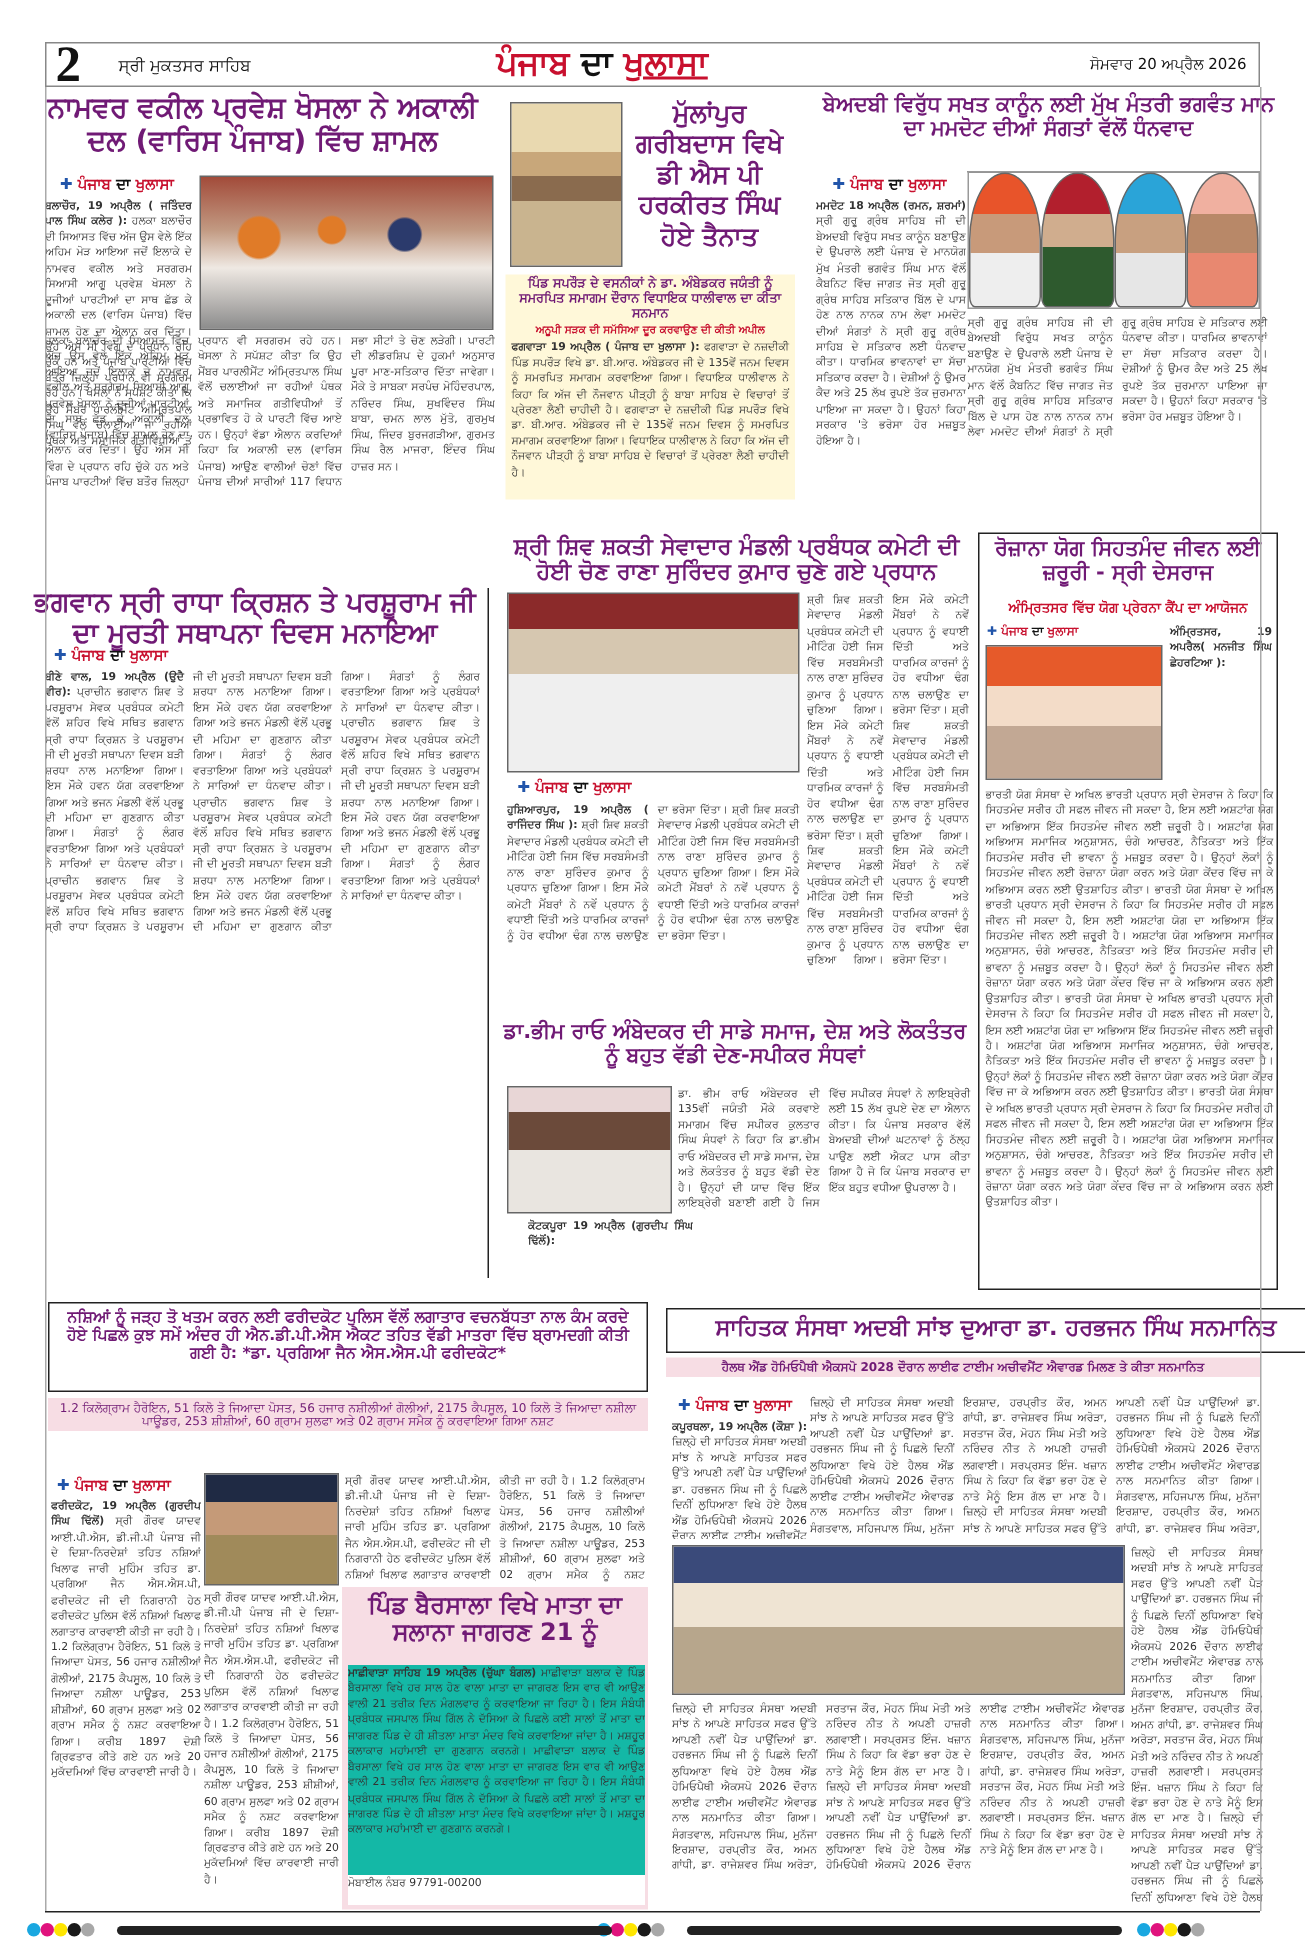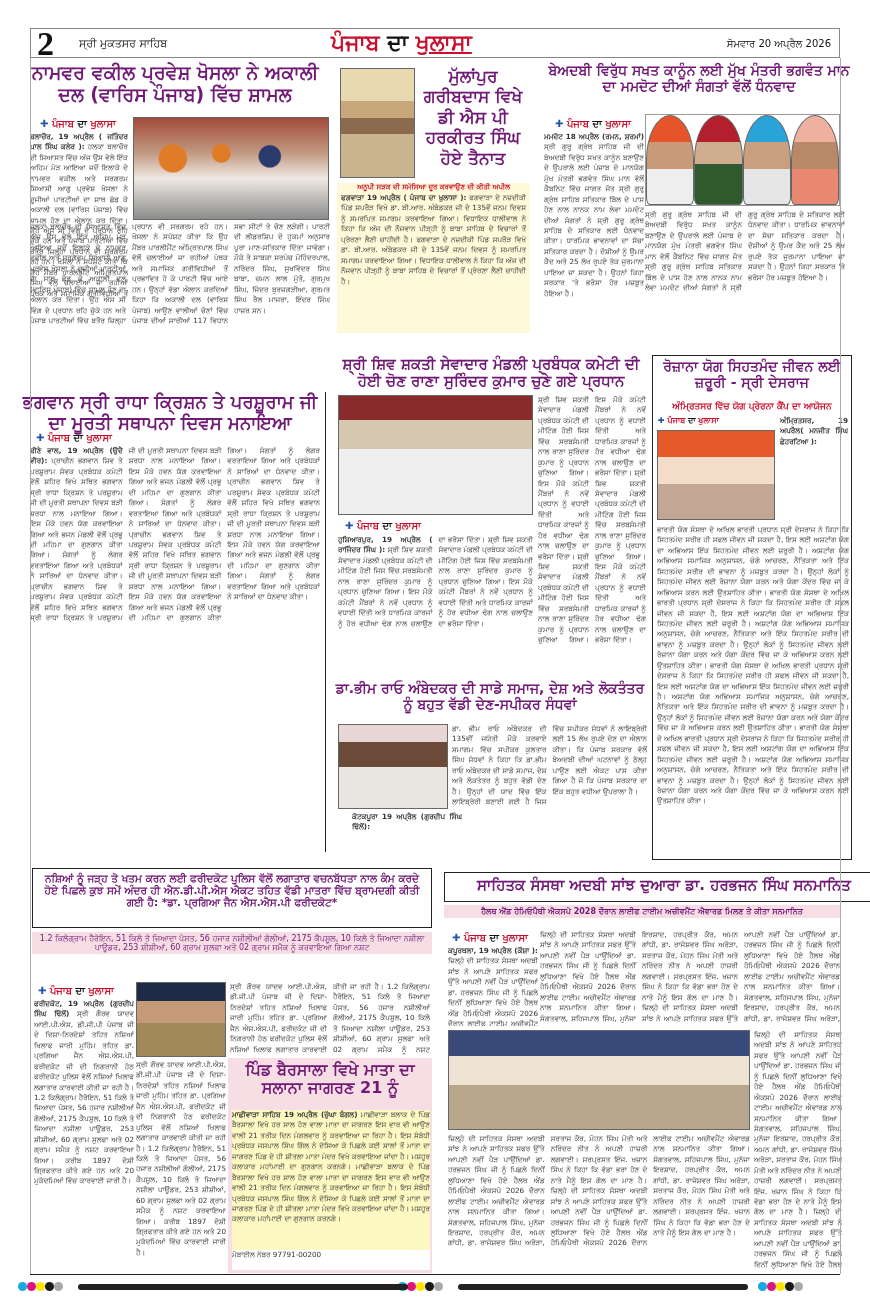--- a/index.html
+++ b/index.html
@@ -72,20 +72,21 @@
 </div>
 <div class="abs photo crowd" style="left:133px;top:117px;width:196px;height:103px;"></div>
 <div class="abs body-text" style="left:30px;top:222px;width:300px;height:165px;column-count:3;column-gap:6px;">
   <span>ਹਲਕਾ ਬਲਾਚੌਰ ਦੀ ਸਿਆਸਤ ਵਿੱਚ ਅੱਜ ਉਸ ਵੇਲੇ ਇੱਕ ਅਹਿਮ ਮੋੜ ਆਇਆ ਜਦੋਂ ਇਲਾਕੇ ਦੇ ਨਾਮਵਰ ਵਕੀਲ ਅਤੇ ਸਰਗਰਮ ਸਿਆਸੀ ਆਗੂ ਪ੍ਰਵੇਸ਼ ਖੋਸਲਾ ਨੇ ਦੂਜੀਆਂ ਪਾਰਟੀਆਂ ਦਾ ਸਾਥ ਛੱਡ ਕੇ ਅਕਾਲੀ ਦਲ (ਵਾਰਿਸ ਪੰਜਾਬ) ਵਿੱਚ ਸ਼ਾਮਲ ਹੋਣ ਦਾ ਐਲਾਨ ਕਰ ਦਿੱਤਾ। ਉਹ ਐਸ ਸੀ ਵਿੰਗ ਦੇ ਪ੍ਰਧਾਨ ਰਹਿ ਚੁੱਕੇ ਹਨ ਅਤੇ ਪੰਜਾਬ ਪਾਰਟੀਆਂ ਵਿੱਚ ਬਤੌਰ ਜ਼ਿਲ੍ਹਾ ਪ੍ਰਧਾਨ ਵੀ ਸਰਗਰਮ ਰਹੇ ਹਨ। ਖੋਸਲਾ ਨੇ ਸਪੱਸ਼ਟ ਕੀਤਾ ਕਿ ਉਹ ਮੈਂਬਰ ਪਾਰਲੀਮੈਂਟ ਅੰਮ੍ਰਿਤਪਾਲ ਸਿੰਘ ਵੱਲੋਂ ਚਲਾਈਆਂ ਜਾ ਰਹੀਆਂ ਪੰਥਕ ਅਤੇ ਸਮਾਜਿਕ ਗਤੀਵਿਧੀਆਂ ਤੋਂ ਪ੍ਰਭਾਵਿਤ ਹੋ ਕੇ ਪਾਰਟੀ ਵਿੱਚ ਆਏ ਹਨ। ਉਨ੍ਹਾਂ ਵੱਡਾ ਐਲਾਨ ਕਰਦਿਆਂ ਕਿਹਾ ਕਿ ਅਕਾਲੀ ਦਲ (ਵਾਰਿਸ ਪੰਜਾਬ) ਆਉਣ ਵਾਲੀਆਂ ਚੋਣਾਂ ਵਿੱਚ ਪੰਜਾਬ ਦੀਆਂ ਸਾਰੀਆਂ 117 ਵਿਧਾਨ ਸਭਾ ਸੀਟਾਂ ਤੇ ਚੋਣ ਲੜੇਗੀ। ਪਾਰਟੀ ਦੀ ਲੀਡਰਸ਼ਿਪ ਦੇ ਹੁਕਮਾਂ ਅਨੁਸਾਰ ਪੂਰਾ ਮਾਣ-ਸਤਿਕਾਰ ਦਿੱਤਾ ਜਾਵੇਗਾ। ਮੌਕੇ ਤੇ ਸਾਬਕਾ ਸਰਪੰਚ ਮੋਹਿੰਦਰਪਾਲ, ਨਰਿੰਦਰ ਸਿੰਘ, ਸੁਖਵਿੰਦਰ ਸਿੰਘ ਬਾਬਾ, ਚਮਨ ਲਾਲ ਮੁੱਤੋ, ਗੁਰਮੁਖ ਸਿੰਘ, ਜਿੰਦਰ ਬੁਰਜਗੜੀਆ, ਗੁਰਮਤ ਸਿੰਘ ਰੈਲ ਮਾਜਰਾ, ਇੰਦਰ ਸਿੰਘ ਹਾਜ਼ਰ ਸਨ।</span>
 </div>
 
 <div class="abs photo officer" style="left:340px;top:68px;width:75px;height:110px;"></div>
 <div class="abs headline" style="left:418px;top:66px;width:110px;font-size:17px;line-height:1.2;">ਮੁੱਲਾਂਪੁਰ ਗਰੀਬਦਾਸ ਵਿਖੇ ਡੀ ਐਸ ਪੀ ਹਰਕੀਰਤ ਸਿੰਘ ਹੋਏ ਤੈਨਾਤ</div>
 
 <div class="abs cream" style="left:337px;top:183px;width:193px;height:150px;">
+  <div class="headline" style="font-size:8.5px;padding:2px 3px;">ਪਿੰਡ ਸਪਰੌੜ ਦੇ ਵਸਨੀਕਾਂ ਨੇ ਡਾ. ਅੰਬੇਡਕਰ ਜਯੰਤੀ ਨੂੰ ਸਮਰਪਿਤ ਸਮਾਗਮ ਦੌਰਾਨ ਵਿਧਾਇਕ ਧਾਲੀਵਾਲ ਦਾ ਕੀਤਾ ਸਨਮਾਨ</div>
   <div style="font-size:7px;color:#c8102e;text-align:center;font-weight:bold;">ਅਨੂਪੀ ਸੜਕ ਦੀ ਸਮੱਸਿਆ ਦੂਰ ਕਰਵਾਉਣ ਦੀ ਕੀਤੀ ਅਪੀਲ</div>
   <div class="body-text" style="padding:2px 4px;height:112px;">
     <b>ਫਗਵਾੜਾ 19 ਅਪ੍ਰੈਲ ( ਪੰਜਾਬ ਦਾ ਖੁਲਾਸਾ ):</b>
     <span>ਫਗਵਾੜਾ ਦੇ ਨਜ਼ਦੀਕੀ ਪਿੰਡ ਸਪਰੌੜ ਵਿਖੇ ਡਾ. ਬੀ.ਆਰ. ਅੰਬੇਡਕਰ ਜੀ ਦੇ 135ਵੇਂ ਜਨਮ ਦਿਵਸ ਨੂੰ ਸਮਰਪਿਤ ਸਮਾਗਮ ਕਰਵਾਇਆ ਗਿਆ। ਵਿਧਾਇਕ ਧਾਲੀਵਾਲ ਨੇ ਕਿਹਾ ਕਿ ਅੱਜ ਦੀ ਨੌਜਵਾਨ ਪੀੜ੍ਹੀ ਨੂੰ ਬਾਬਾ ਸਾਹਿਬ ਦੇ ਵਿਚਾਰਾਂ ਤੋਂ ਪ੍ਰੇਰਣਾ ਲੈਣੀ ਚਾਹੀਦੀ ਹੈ।</span>
     <span>ਫਗਵਾੜਾ ਦੇ ਨਜ਼ਦੀਕੀ ਪਿੰਡ ਸਪਰੌੜ ਵਿਖੇ ਡਾ. ਬੀ.ਆਰ. ਅੰਬੇਡਕਰ ਜੀ ਦੇ 135ਵੇਂ ਜਨਮ ਦਿਵਸ ਨੂੰ ਸਮਰਪਿਤ ਸਮਾਗਮ ਕਰਵਾਇਆ ਗਿਆ। ਵਿਧਾਇਕ ਧਾਲੀਵਾਲ ਨੇ ਕਿਹਾ ਕਿ ਅੱਜ ਦੀ ਨੌਜਵਾਨ ਪੀੜ੍ਹੀ ਨੂੰ ਬਾਬਾ ਸਾਹਿਬ ਦੇ ਵਿਚਾਰਾਂ ਤੋਂ ਪ੍ਰੇਰਣਾ ਲੈਣੀ ਚਾਹੀਦੀ ਹੈ।</span>
   </div>
 </div>
 
 <div class="abs headline" style="left:544px;top:62px;width:310px;font-size:14px;">ਬੇਅਦਬੀ ਵਿਰੁੱਧ ਸਖਤ ਕਾਨੂੰਨ ਲਈ ਮੁੱਖ ਮੰਤਰੀ ਭਗਵੰਤ ਮਾਨ ਦਾ ਮਮਦੋਟ ਦੀਆਂ ਸੰਗਤਾਂ ਵੱਲੋਂ ਧੰਨਵਾਦ</div>
 <div class="abs rule" style="left:645px;top:114px;width:195px;"></div>
@@ -191,21 +192,21 @@
 <div class="abs body-text" style="left:136px;top:1060px;width:90px;height:212px;">
   <span>ਸ੍ਰੀ ਗੌਰਵ ਯਾਦਵ ਆਈ.ਪੀ.ਐਸ, ਡੀ.ਜੀ.ਪੀ ਪੰਜਾਬ ਜੀ ਦੇ ਦਿਸ਼ਾ-ਨਿਰਦੇਸ਼ਾਂ ਤਹਿਤ ਨਸ਼ਿਆਂ ਖਿਲਾਫ ਜਾਰੀ ਮੁਹਿੰਮ ਤਹਿਤ ਡਾ. ਪ੍ਰਗਿਆ ਜੈਨ ਐਸ.ਐਸ.ਪੀ, ਫਰੀਦਕੋਟ ਜੀ ਦੀ ਨਿਗਰਾਨੀ ਹੇਠ ਫਰੀਦਕੋਟ ਪੁਲਿਸ ਵੱਲੋਂ ਨਸ਼ਿਆਂ ਖਿਲਾਫ ਲਗਾਤਾਰ ਕਾਰਵਾਈ ਕੀਤੀ ਜਾ ਰਹੀ ਹੈ। 1.2 ਕਿਲੋਗ੍ਰਾਮ ਹੈਰੋਇਨ, 51 ਕਿਲੋ ਤੋ ਜਿਆਦਾ ਪੋਸਤ, 56 ਹਜਾਰ ਨਸ਼ੀਲੀਆਂ ਗੋਲੀਆਂ, 2175 ਕੈਪਸੂਲ, 10 ਕਿਲੋ ਤੋ ਜਿਆਦਾ ਨਸ਼ੀਲਾ ਪਾਊਡਰ, 253 ਸ਼ੀਸ਼ੀਆਂ, 60 ਗ੍ਰਾਮ ਸੁਲਫਾ ਅਤੇ 02 ਗ੍ਰਾਮ ਸਮੈਕ ਨੂੰ ਨਸ਼ਟ ਕਰਵਾਇਆ ਗਿਆ। ਕਰੀਬ 1897 ਦੋਸ਼ੀ ਗ੍ਰਿਫਤਾਰ ਕੀਤੇ ਗਏ ਹਨ ਅਤੇ 20 ਮੁਕੱਦਮਿਆਂ ਵਿੱਚ ਕਾਰਵਾਈ ਜਾਰੀ ਹੈ।</span>
 </div>
 <div class="abs body-text" style="left:230px;top:982px;width:200px;height:75px;column-count:2;column-gap:6px;">
   <span>ਸ੍ਰੀ ਗੌਰਵ ਯਾਦਵ ਆਈ.ਪੀ.ਐਸ, ਡੀ.ਜੀ.ਪੀ ਪੰਜਾਬ ਜੀ ਦੇ ਦਿਸ਼ਾ-ਨਿਰਦੇਸ਼ਾਂ ਤਹਿਤ ਨਸ਼ਿਆਂ ਖਿਲਾਫ ਜਾਰੀ ਮੁਹਿੰਮ ਤਹਿਤ ਡਾ. ਪ੍ਰਗਿਆ ਜੈਨ ਐਸ.ਐਸ.ਪੀ, ਫਰੀਦਕੋਟ ਜੀ ਦੀ ਨਿਗਰਾਨੀ ਹੇਠ ਫਰੀਦਕੋਟ ਪੁਲਿਸ ਵੱਲੋਂ ਨਸ਼ਿਆਂ ਖਿਲਾਫ ਲਗਾਤਾਰ ਕਾਰਵਾਈ ਕੀਤੀ ਜਾ ਰਹੀ ਹੈ। 1.2 ਕਿਲੋਗ੍ਰਾਮ ਹੈਰੋਇਨ, 51 ਕਿਲੋ ਤੋ ਜਿਆਦਾ ਪੋਸਤ, 56 ਹਜਾਰ ਨਸ਼ੀਲੀਆਂ ਗੋਲੀਆਂ, 2175 ਕੈਪਸੂਲ, 10 ਕਿਲੋ ਤੋ ਜਿਆਦਾ ਨਸ਼ੀਲਾ ਪਾਊਡਰ, 253 ਸ਼ੀਸ਼ੀਆਂ, 60 ਗ੍ਰਾਮ ਸੁਲਫਾ ਅਤੇ 02 ਗ੍ਰਾਮ ਸਮੈਕ ਨੂੰ ਨਸ਼ਟ ਕਰਵਾਇਆ ਗਿਆ। ਕਰੀਬ 1897 ਦੋਸ਼ੀ ਗ੍ਰਿਫਤਾਰ ਕੀਤੇ ਗਏ ਹਨ ਅਤੇ 20 ਮੁਕੱਦਮਿਆਂ ਵਿੱਚ ਕਾਰਵਾਈ ਜਾਰੀ ਹੈ।</span>
 </div>
 
 <div class="abs pinkband" style="left:228px;top:1058px;width:204px;height:215px;">
   <div class="headline" style="font-size:16px;padding:3px 4px;">ਪਿੰਡ ਬੈਰਸਾਲਾ ਵਿਖੇ ਮਾਤਾ ਦਾ ਸਲਾਨਾ ਜਾਗਰਣ 21 ਨੂੰ</div>
 </div>
-<div class="abs body-text" style="left:232px;top:1110px;width:198px;height:140px;background:#fef9c3;">
+<div class="abs body-text" style="left:232px;top:1110px;width:198px;height:140px;background:#14b8a6;">
   <b>ਮਾਛੀਵਾੜਾ ਸਾਹਿਬ 19 ਅਪ੍ਰੈਲ (ਚੁੱਘਾ ਬੰਗਲ)</b>
   <span>ਮਾਛੀਵਾੜਾ ਬਲਾਕ ਦੇ ਪਿੰਡ ਬੈਰਸਾਲਾ ਵਿਖੇ ਹਰ ਸਾਲ ਹੋਣ ਵਾਲਾ ਮਾਤਾ ਦਾ ਜਾਗਰਣ ਇਸ ਵਾਰ ਵੀ ਆਉਣ ਵਾਲੀ 21 ਤਰੀਕ ਦਿਨ ਮੰਗਲਵਾਰ ਨੂੰ ਕਰਵਾਇਆ ਜਾ ਰਿਹਾ ਹੈ। ਇਸ ਸੰਬੰਧੀ ਪ੍ਰਬੰਧਕ ਜਸਪਾਲ ਸਿੰਘ ਗਿੱਲ ਨੇ ਦੱਸਿਆ ਕੇ ਪਿਛਲੇ ਕਈ ਸਾਲਾਂ ਤੋਂ ਮਾਤਾ ਦਾ ਜਾਗਰਣ ਪਿੰਡ ਦੇ ਹੀ ਸ਼ੀਤਲਾ ਮਾਤਾ ਮੰਦਰ ਵਿਖੇ ਕਰਵਾਇਆ ਜਾਂਦਾ ਹੈ। ਮਸ਼ਹੂਰ ਕਲਾਕਾਰ ਮਹਾਂਮਾਈ ਦਾ ਗੁਣਗਾਨ ਕਰਨਗੇ।</span>
   <span>ਮਾਛੀਵਾੜਾ ਬਲਾਕ ਦੇ ਪਿੰਡ ਬੈਰਸਾਲਾ ਵਿਖੇ ਹਰ ਸਾਲ ਹੋਣ ਵਾਲਾ ਮਾਤਾ ਦਾ ਜਾਗਰਣ ਇਸ ਵਾਰ ਵੀ ਆਉਣ ਵਾਲੀ 21 ਤਰੀਕ ਦਿਨ ਮੰਗਲਵਾਰ ਨੂੰ ਕਰਵਾਇਆ ਜਾ ਰਿਹਾ ਹੈ। ਇਸ ਸੰਬੰਧੀ ਪ੍ਰਬੰਧਕ ਜਸਪਾਲ ਸਿੰਘ ਗਿੱਲ ਨੇ ਦੱਸਿਆ ਕੇ ਪਿਛਲੇ ਕਈ ਸਾਲਾਂ ਤੋਂ ਮਾਤਾ ਦਾ ਜਾਗਰਣ ਪਿੰਡ ਦੇ ਹੀ ਸ਼ੀਤਲਾ ਮਾਤਾ ਮੰਦਰ ਵਿਖੇ ਕਰਵਾਇਆ ਜਾਂਦਾ ਹੈ। ਮਸ਼ਹੂਰ ਕਲਾਕਾਰ ਮਹਾਂਮਾਈ ਦਾ ਗੁਣਗਾਨ ਕਰਨਗੇ।</span>
 </div>
 <div class="abs body-text" style="left:232px;top:1250px;width:198px;height:20px;background:#fff;">
   <span>ਮੋਬਾਈਲ ਨੰਬਰ 97791-00200</span>
 </div>
 
 <div class="abs boxed" style="left:444px;top:872px;width:440px;height:30px;">
   <div class="headline" style="font-size:15px;padding:4px;white-space:nowrap;">ਸਾਹਿਤਕ ਸੰਸਥਾ ਅਦਬੀ ਸਾਂਝ ਦੁਆਰਾ ਡਾ. ਹਰਭਜਨ ਸਿੰਘ ਸਨਮਾਨਿਤ</div>

